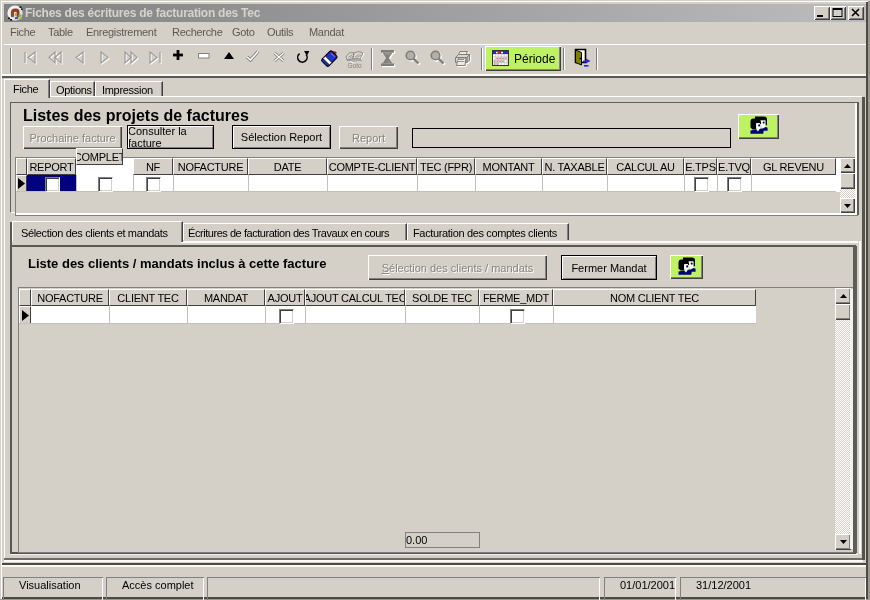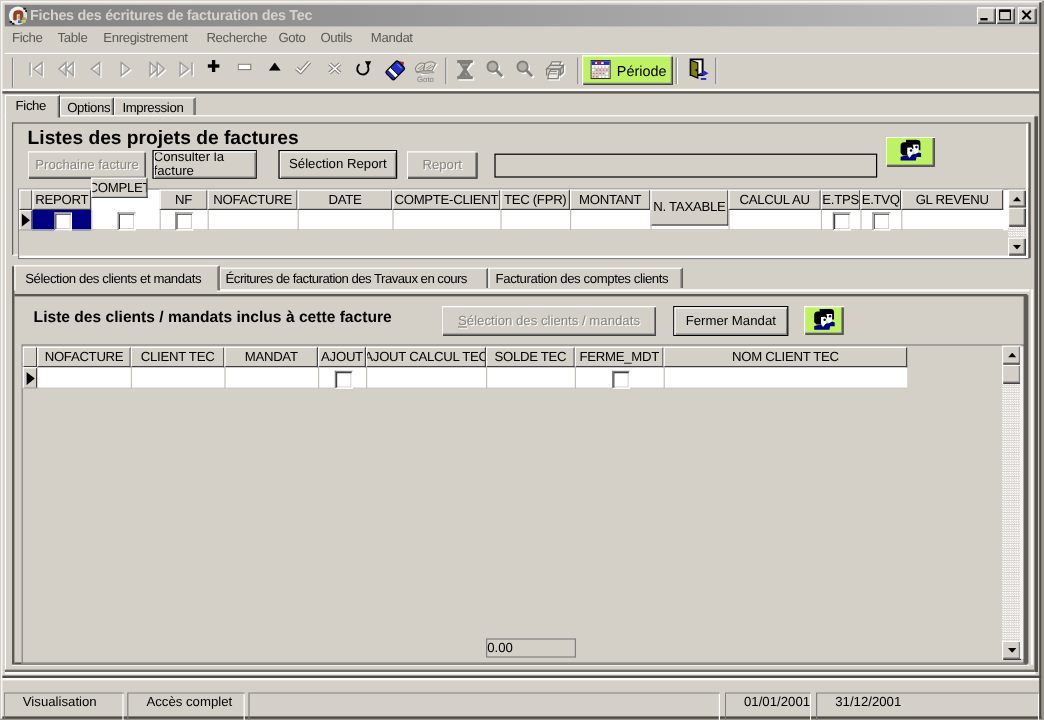--- a/index.html
+++ b/index.html
@@ -321,21 +321,21 @@
 <div class="abs" style="left:16px;top:192px;width:839px;height:21px;background:#d4d0c8"></div>
 <div class="gh" style="left:16px;top:158px;width:11px;height:17px"></div>
 <div class="gh" style="left:27px;top:158px;width:49px;height:17px">REPORT</div>
 <div class="gh" style="left:76px;top:148px;width:47px;height:17px">COMPLET</div>
 <div class="gh" style="left:133px;top:158px;width:40px;height:17px">NF</div>
 <div class="gh" style="left:173px;top:158px;width:75px;height:17px">NOFACTURE</div>
 <div class="gh" style="left:248px;top:158px;width:79px;height:17px">DATE</div>
 <div class="gh" style="left:327px;top:158px;width:90px;height:17px">COMPTE-CLIENT</div>
 <div class="gh" style="left:417px;top:158px;width:58px;height:17px">TEC (FPR)</div>
 <div class="gh" style="left:475px;top:158px;width:67px;height:17px">MONTANT</div>
-<div class="gh" style="left:542px;top:158px;width:65px;height:30px">N. TAXABLE</div>
+<div class="gh" style="left:542px;top:158px;width:65px;height:17px">N. TAXABLE</div>
 <div class="gh" style="left:607px;top:158px;width:77px;height:17px">CALCUL AU</div>
 <div class="gh" style="left:684px;top:158px;width:33px;height:17px">E.TPS</div>
 <div class="gh" style="left:717px;top:158px;width:34px;height:17px">E.TVQ</div>
 <div class="gh" style="left:751px;top:158px;width:85px;height:17px">GL REVENU</div>
 <div class="gh" style="left:16px;top:175px;width:11px;height:17px;border-bottom-color:#808080">
     <svg width="7" height="11" viewBox="0 0 7 11">
       <path d="M0 0 L7 5.5 L0 11 Z" fill="#000"></path>
     </svg>
   </div>
 <div class="abs" style="left:27px;top:175px;width:49px;height:17px;background:#000080"></div>

